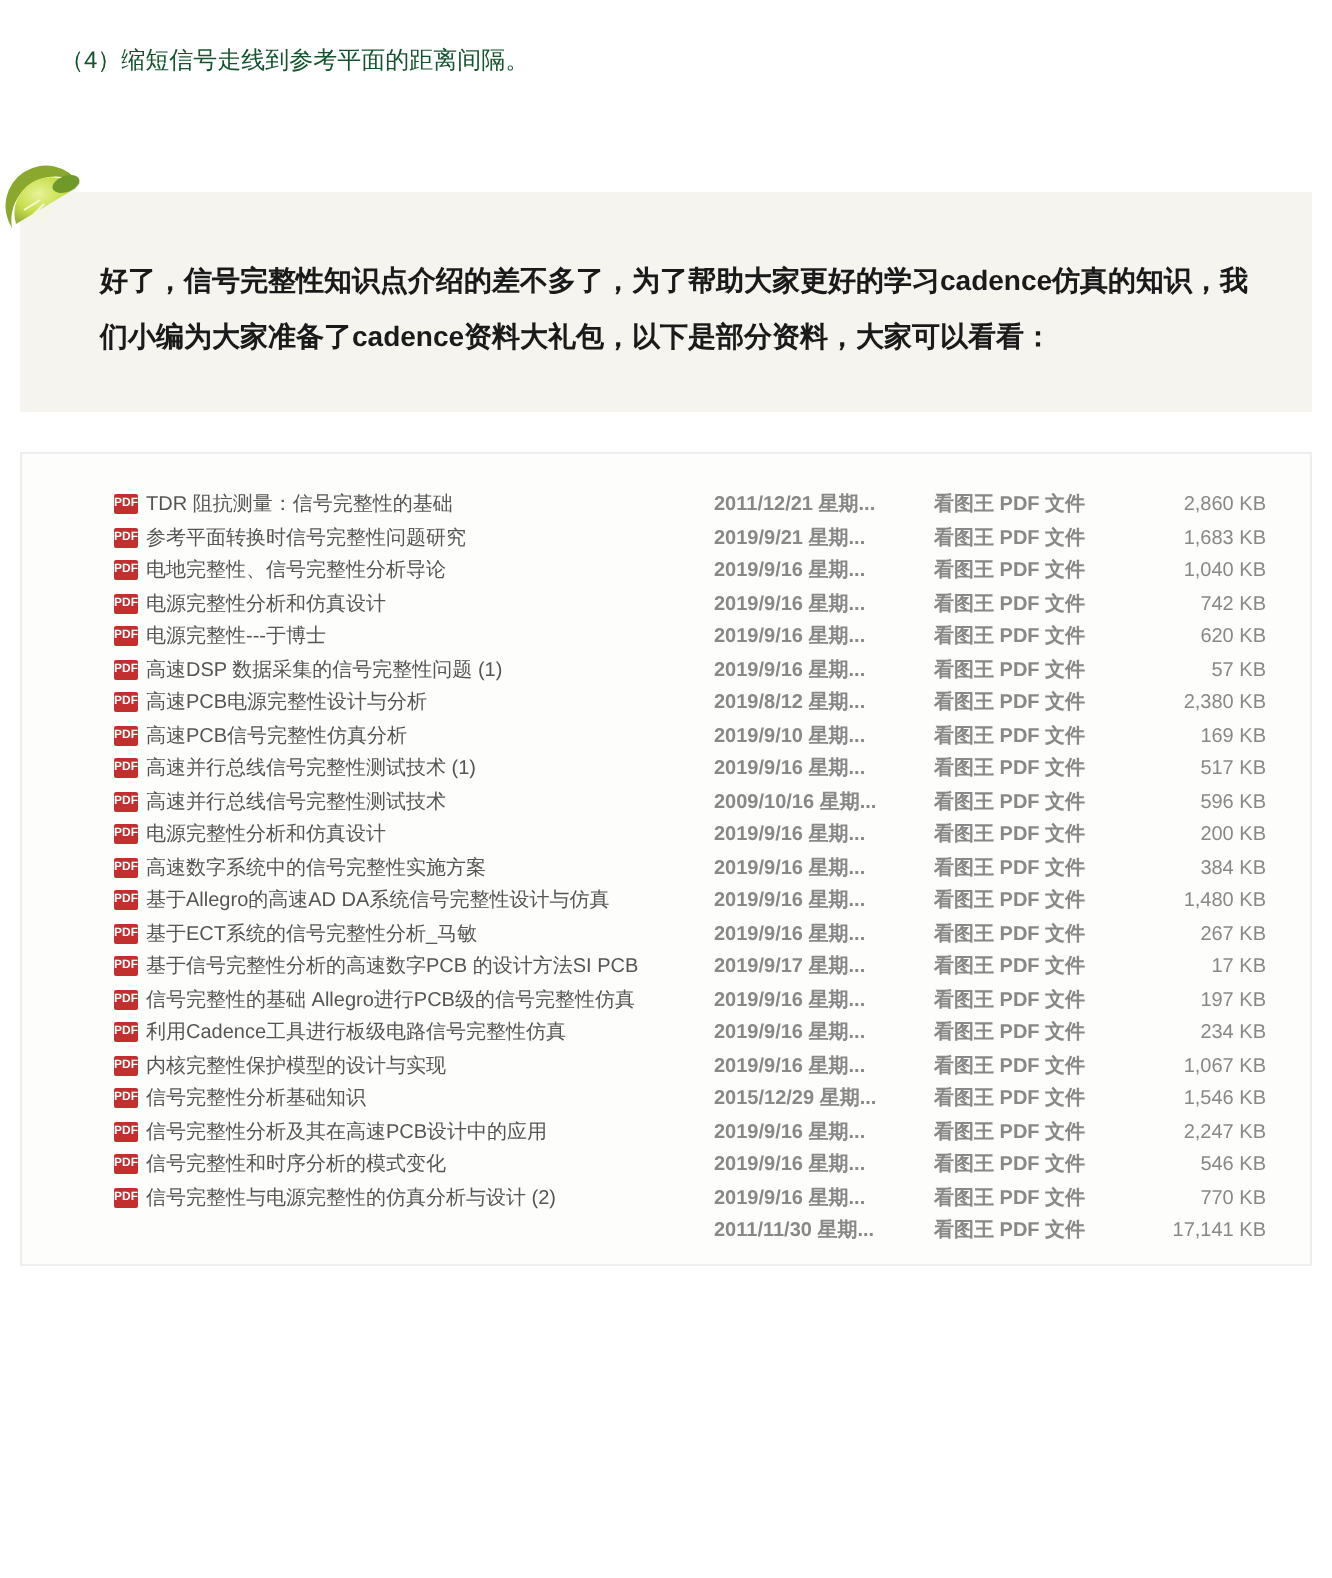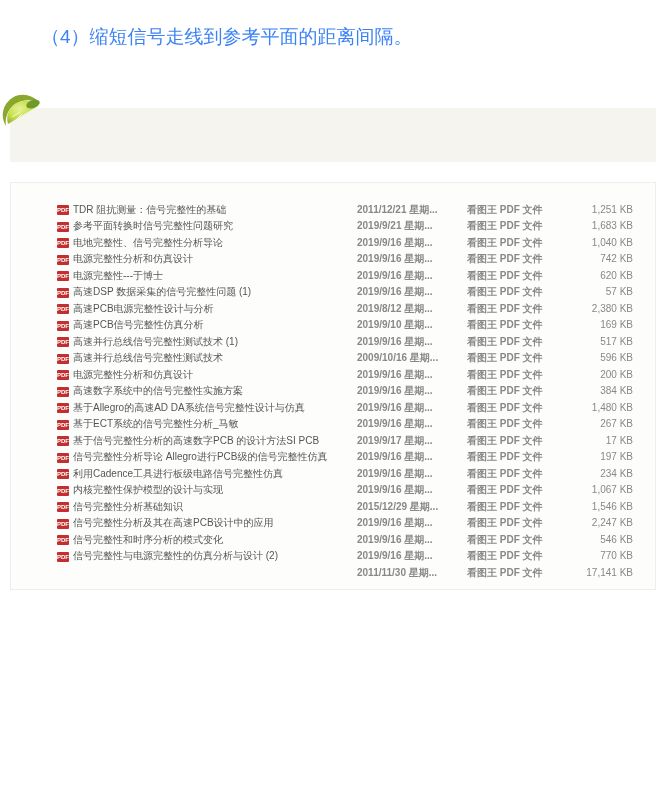--- a/index.html
+++ b/index.html
@@ -3,25 +3,24 @@
 <meta charset="utf-8">
 <style>
   * { margin: 0; padding: 0; box-sizing: border-box; }
   body {
     font-family: "Microsoft YaHei", "PingFang SC", Arial, sans-serif;
     background: #fff;
     width: 666px;
   }
   .doc-section { padding: 20px 30px 10px; }
   .doc-para {
-    font-size: 19px;
-    color: #3b82f6;
+    font-size: 12px;
+    color: #14532d;
     line-height: 1.8;
     margin-bottom: 34px;
-    margin-left: 11px;
   }
   .highlight-box {
     position: relative;
     margin: 10px 10px 20px;
     background: #f5f4ef;
     padding: 30px 20px 24px 40px;
   }
   .highlight-fruit {
     position: absolute;
     top: -16px;
@@ -94,36 +93,37 @@
         <stop offset="0%" stop-color="#e8f29a"></stop>
         <stop offset="60%" stop-color="#c7df4a"></stop>
         <stop offset="100%" stop-color="#9fb53a"></stop>
       </radialGradient>
     </defs>
     <path d="M6 34 A20 20 0 0 1 40 12 L40 12 A22 22 0 0 0 6 34 Z" fill="#8aa82e"></path>
     <path d="M8 32 A18 18 0 0 1 38 14 Z" fill="url(#g1)"></path>
     <path d="M14 30 L22 22 M20 31 L25 24 M12 25 L20 20" stroke="#f5f8d4" stroke-width="1"></path>
     <ellipse cx="33" cy="12" rx="7" ry="4" fill="#6f9a2a" transform="rotate(-20 33 12)"></ellipse>
   </svg>
+  <p class="highlight-text">好了，信号完整性知识点介绍的差不多了，为了帮助大家更好的学习cadence仿真的知识，我们小编为大家准备了cadence资料大礼包，以下是部分资料，大家可以看看：</p>
 </div>
 
 <div class="file-list-wrap">
   <table class="file-table">
     <colgroup>
       <col class="col-name">
         <col class="col-date">
         <col class="col-type">
         <col class="col-size">
     </colgroup>
     <tbody id="file-tbody">
         <tr>
           <td class="col-name"><span class="pdf-icon">PDF</span><span class="fname">TDR 阻抗测量：信号完整性的基础</span></td>
           <td class="col-date">2011/12/21 星期...</td>
           <td class="col-type">看图王 PDF 文件</td>
-          <td class="col-size">1,251 KB</td>
+          <td class="col-size">2,860 KB</td>
         </tr>
         <tr>
           <td class="col-name"><span class="pdf-icon">PDF</span><span class="fname">参考平面转换时信号完整性问题研究</span></td>
           <td class="col-date">2019/9/21 星期...</td>
           <td class="col-type">看图王 PDF 文件</td>
           <td class="col-size">1,683 KB</td>
         </tr>
         <tr>
           <td class="col-name"><span class="pdf-icon">PDF</span><span class="fname">电地完整性、信号完整性分析导论</span></td>
           <td class="col-date">2019/9/16 星期...</td>
@@ -196,21 +196,21 @@
           <td class="col-type">看图王 PDF 文件</td>
           <td class="col-size">267 KB</td>
         </tr>
         <tr>
           <td class="col-name"><span class="pdf-icon">PDF</span><span class="fname">基于信号完整性分析的高速数字PCB 的设计方法SI PCB</span></td>
           <td class="col-date">2019/9/17 星期...</td>
           <td class="col-type">看图王 PDF 文件</td>
           <td class="col-size">17 KB</td>
         </tr>
         <tr>
-          <td class="col-name"><span class="pdf-icon">PDF</span><span class="fname">信号完整性分析导论 Allegro进行PCB级的信号完整性仿真</span></td>
+          <td class="col-name"><span class="pdf-icon">PDF</span><span class="fname">信号完整性的基础 Allegro进行PCB级的信号完整性仿真</span></td>
           <td class="col-date">2019/9/16 星期...</td>
           <td class="col-type">看图王 PDF 文件</td>
           <td class="col-size">197 KB</td>
         </tr>
         <tr>
           <td class="col-name"><span class="pdf-icon">PDF</span><span class="fname">利用Cadence工具进行板级电路信号完整性仿真</span></td>
           <td class="col-date">2019/9/16 星期...</td>
           <td class="col-type">看图王 PDF 文件</td>
           <td class="col-size">234 KB</td>
         </tr>

